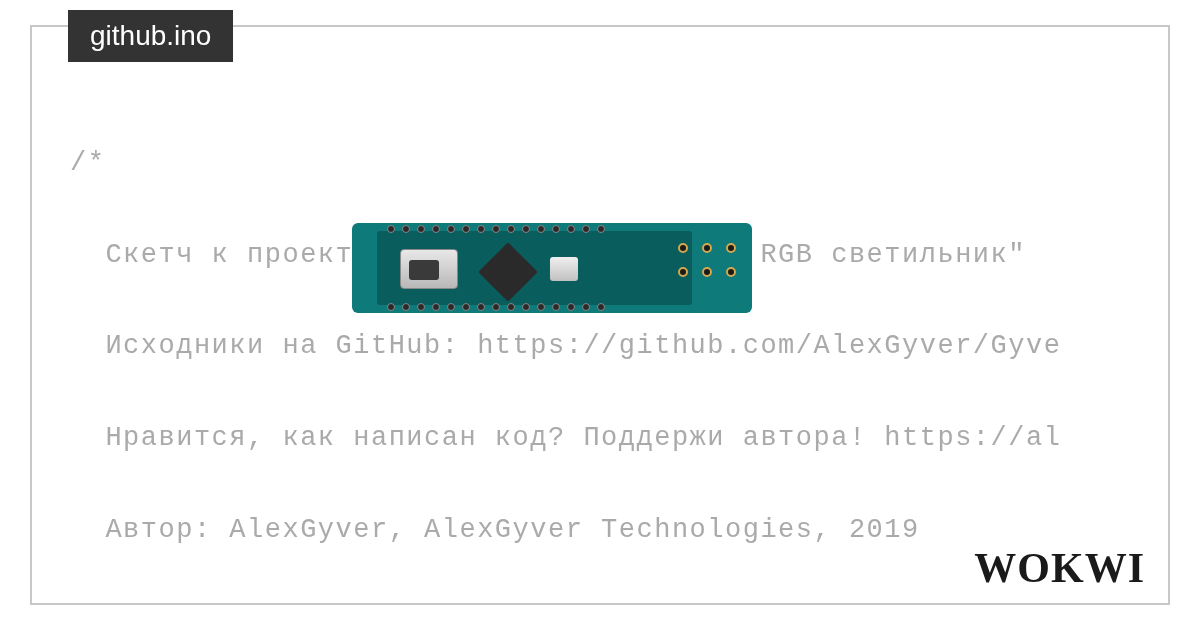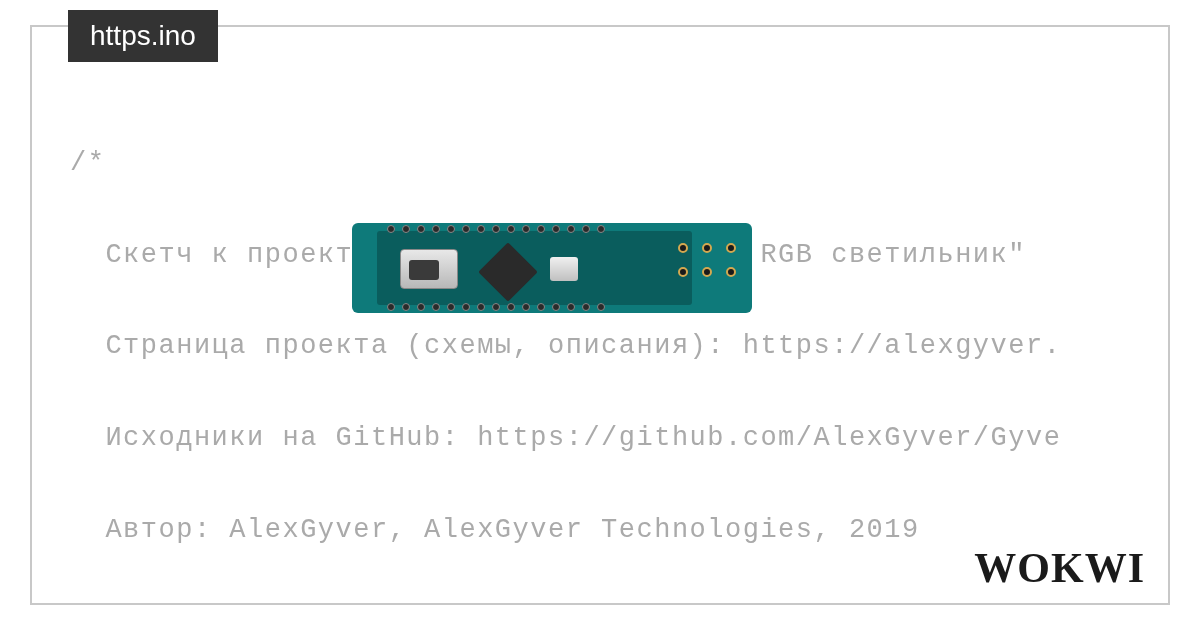--- a/index.html
+++ b/index.html
@@ -161,28 +161,28 @@
       letter-spacing: 1px;
       text-align: right;
     }
   </style>
 </head>
 <body>
 
 <div class="outer-border"></div>
 
 <div class="tab">
-  <span>https.ino</span>
+  <span>github.ino</span>
 </div>
 
 <div class="code-area">
 <span class="code-line">/*</span>
 <span class="code-line">  Скетч к проекту "Многофункциональный RGB светильник"</span>
-<span class="code-line">  Страница проекта (схемы, описания): https://alexgyver.</span>
 <span class="code-line">  Исходники на GitHub: https://github.com/AlexGyver/Gyve</span>
+<span class="code-line">  Нравится, как написан код? Поддержи автора! https://al</span>
 <span class="code-line">  Автор: AlexGyver, AlexGyver Technologies, 2019</span>
 
 
 </div>
 
 <div class="arduino-board">
   <div class="board-pcb"></div>
   <div class="board-dark-left"></div>
   <div class="header-pins-top">
     <div class="pin-hole"></div>

